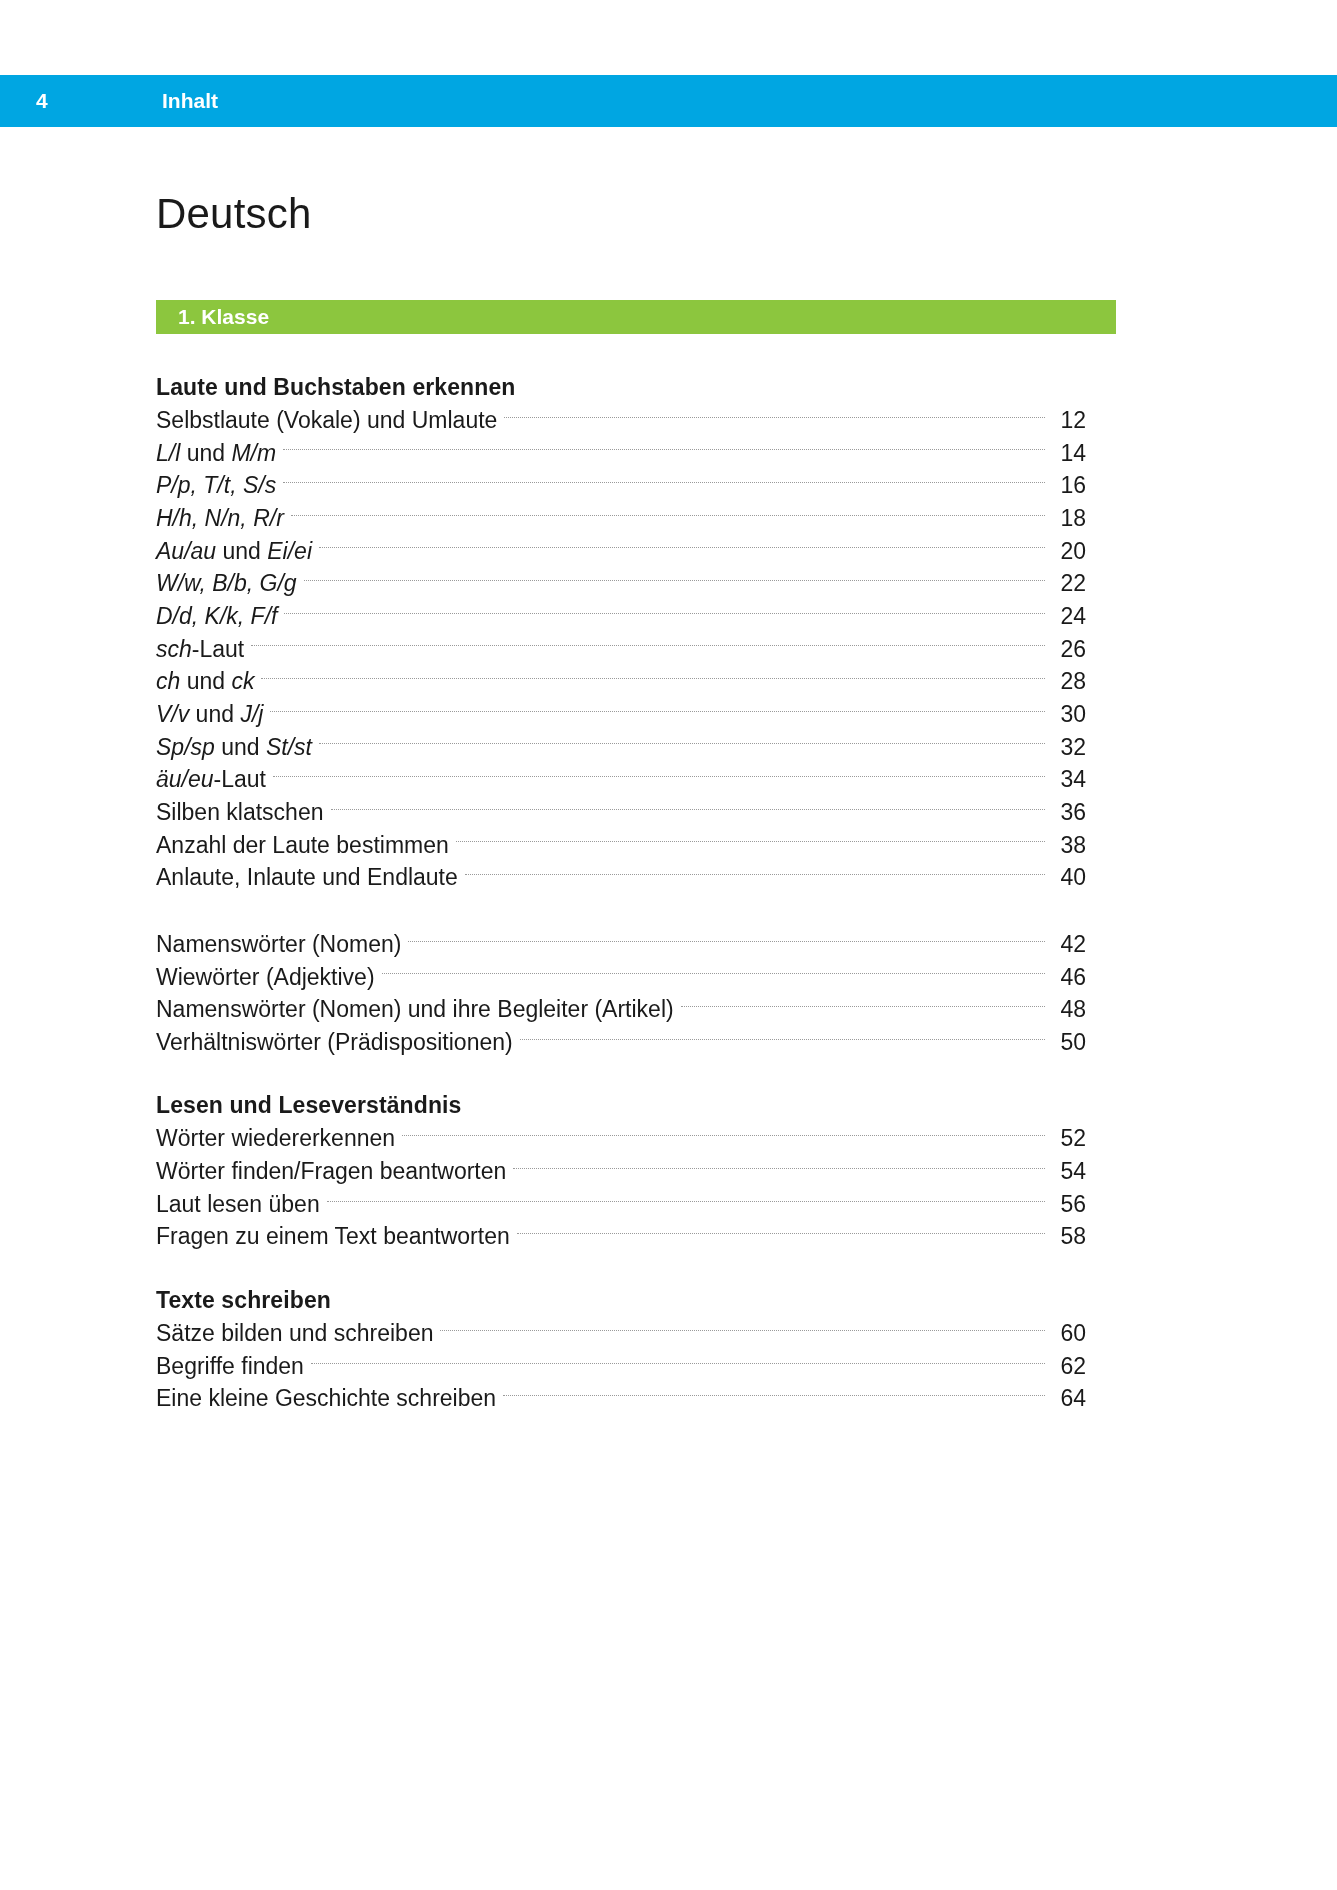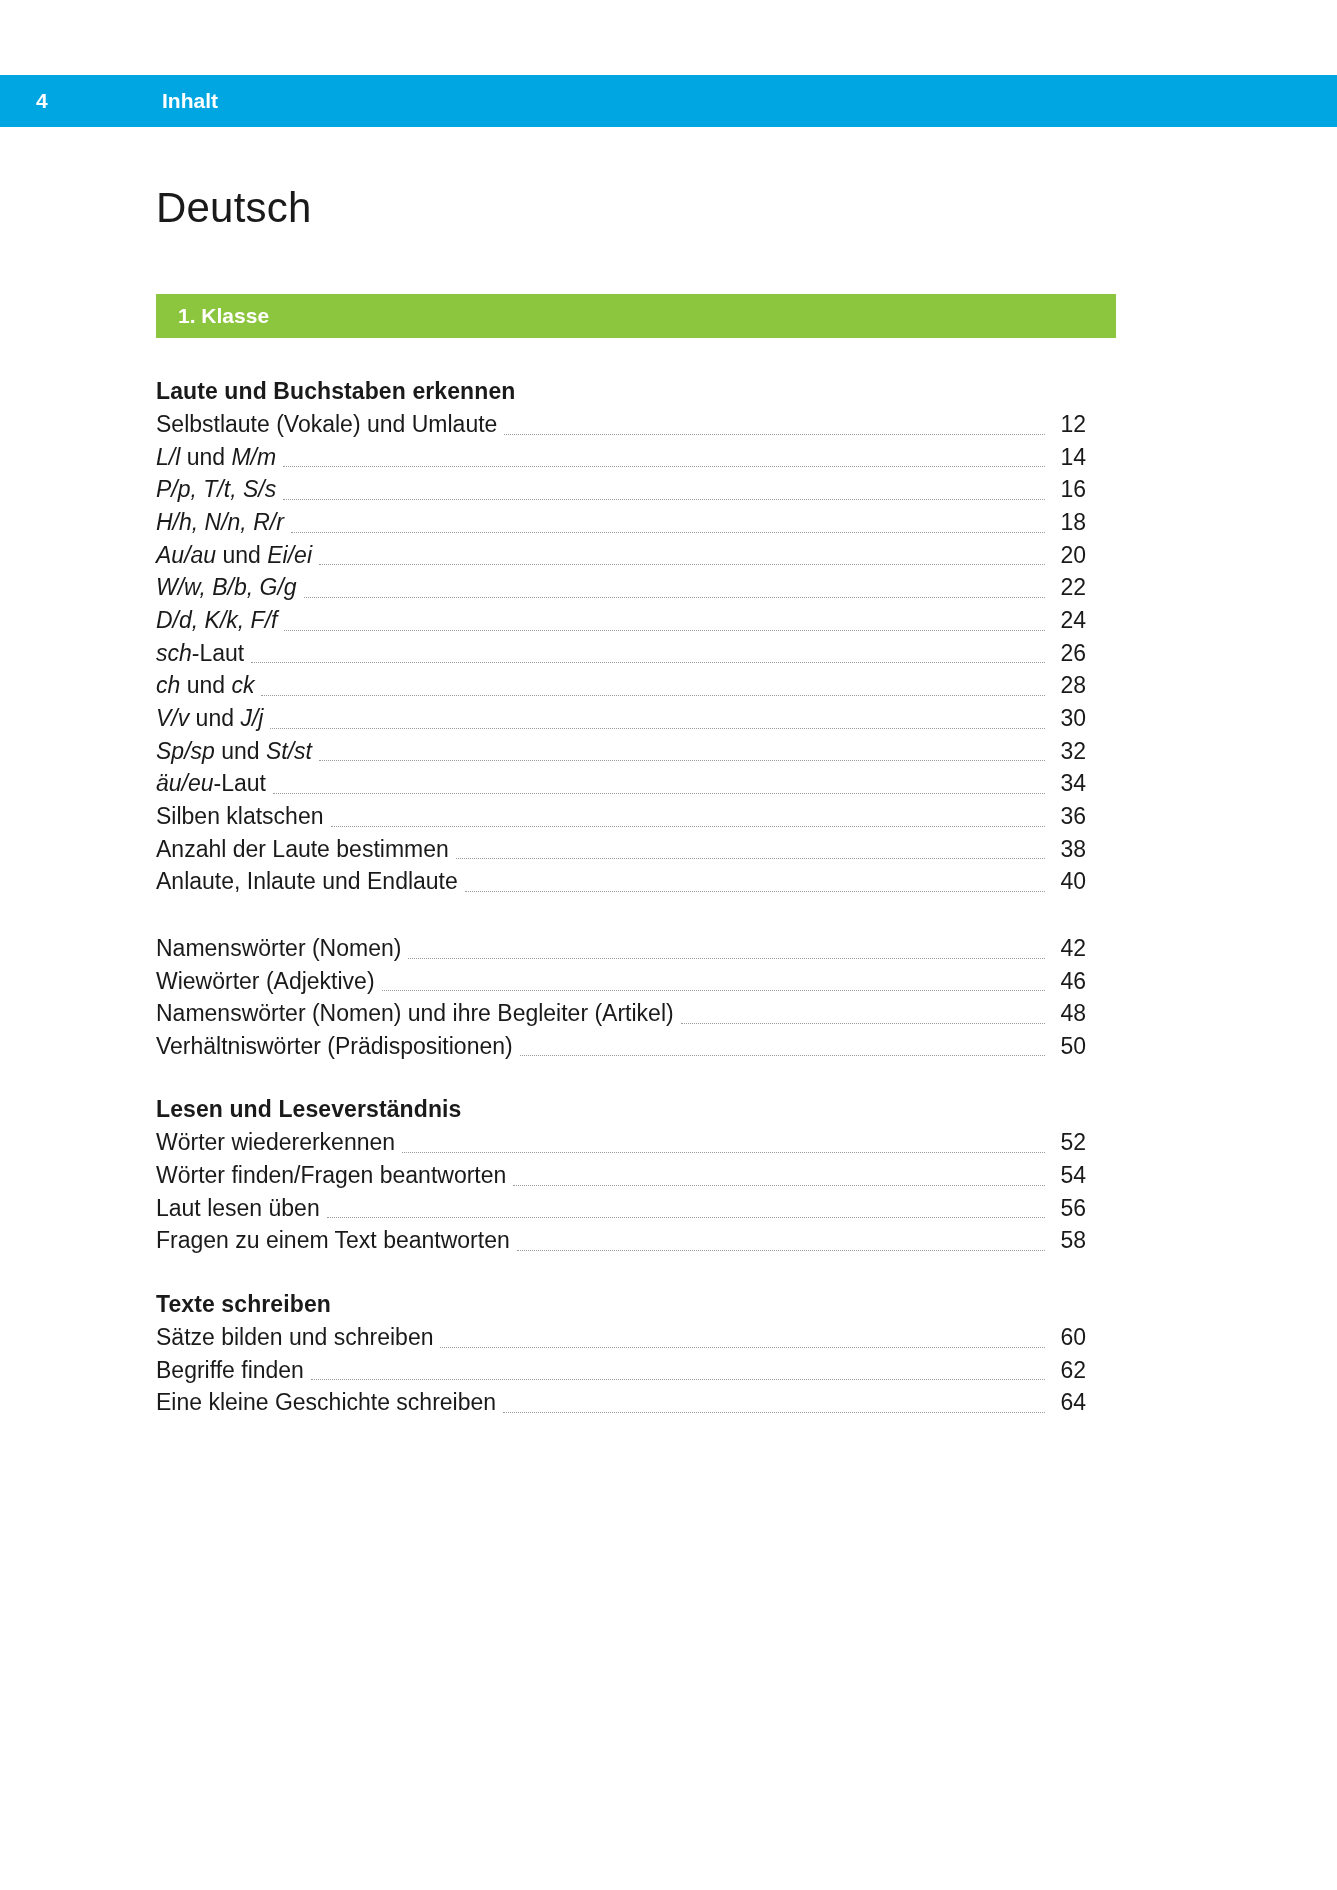--- a/index.html
+++ b/index.html
@@ -38,35 +38,35 @@
     color: #ffffff;
     font-size: 21px;
     font-weight: bold;
     margin-left: 66px;
   }
 
   
   .content {
     position: absolute;
     left: 156px;
-    top: 184px;
+    top: 190px;
     width: 930px;
   }
 
   .subject-title {
     font-size: 42px;
     font-weight: normal;
     color: #1a1a1a;
     letter-spacing: 0.2px;
     margin: 0 0 62px 0;
   }
 
   .grade-banner {
     background: #8cc63e;
-    height: 44px;
+    height: 34px;
     display: flex;
     align-items: center;
     padding-left: 22px;
     margin-bottom: 40px;
     width: 960px;
     box-sizing: border-box;
   }
   .grade-banner-label {
     color: #ffffff;
     font-size: 21px;
@@ -80,21 +80,21 @@
   .toc-group-heading {
     font-size: 23px;
     font-weight: bold;
     color: #1a1a1a;
     margin-bottom: 3px;
     letter-spacing: 0.1px;
   }
 
   .toc-entry {
     display: flex;
-    align-items: flex-end;
+    align-items: center;
     font-size: 23px;
     line-height: 1.42;
     color: #1a1a1a;
     width: 930px;
   }
   .toc-entry-label {
     white-space: nowrap;
   }
   .toc-entry-label i {
   }

